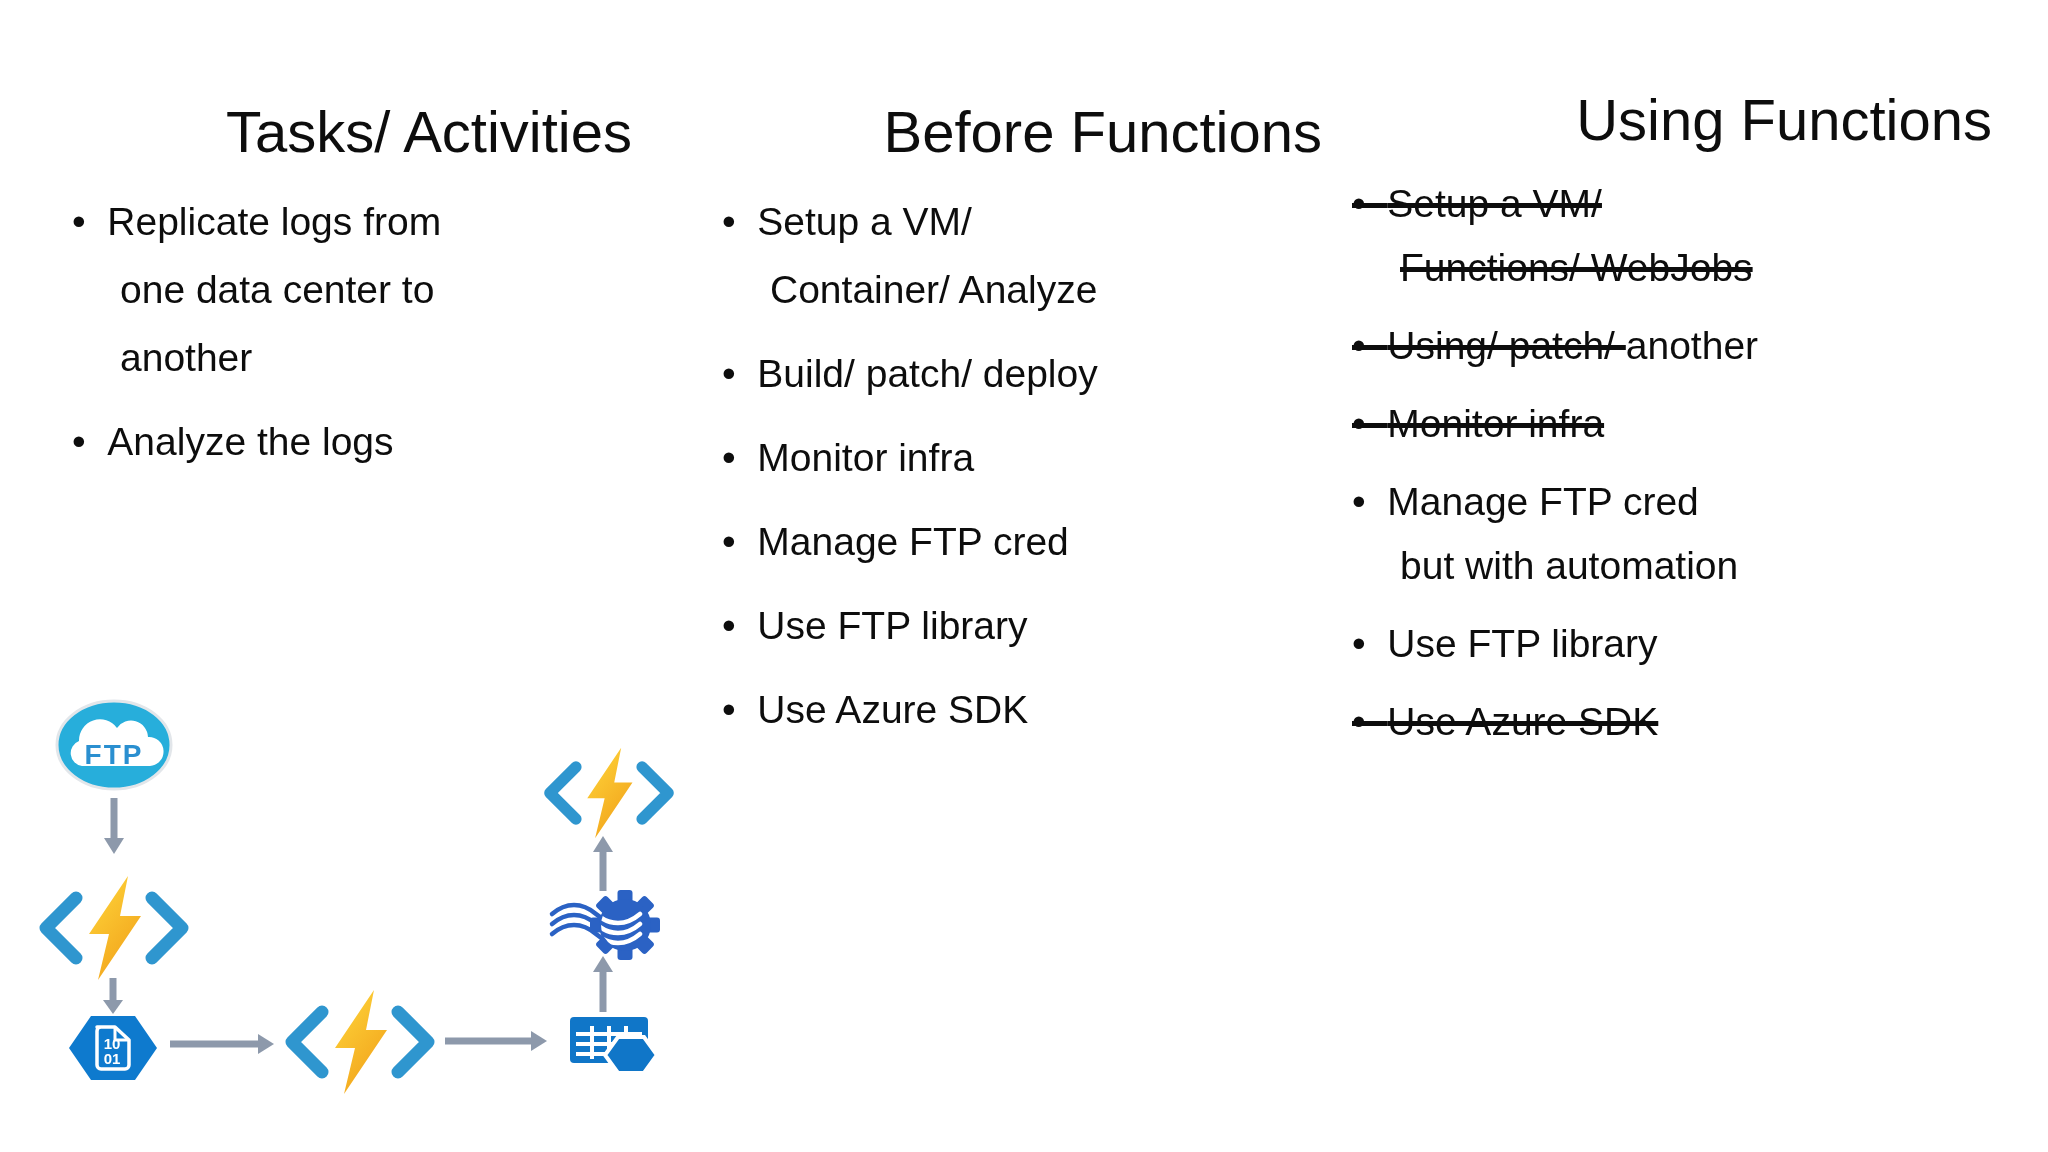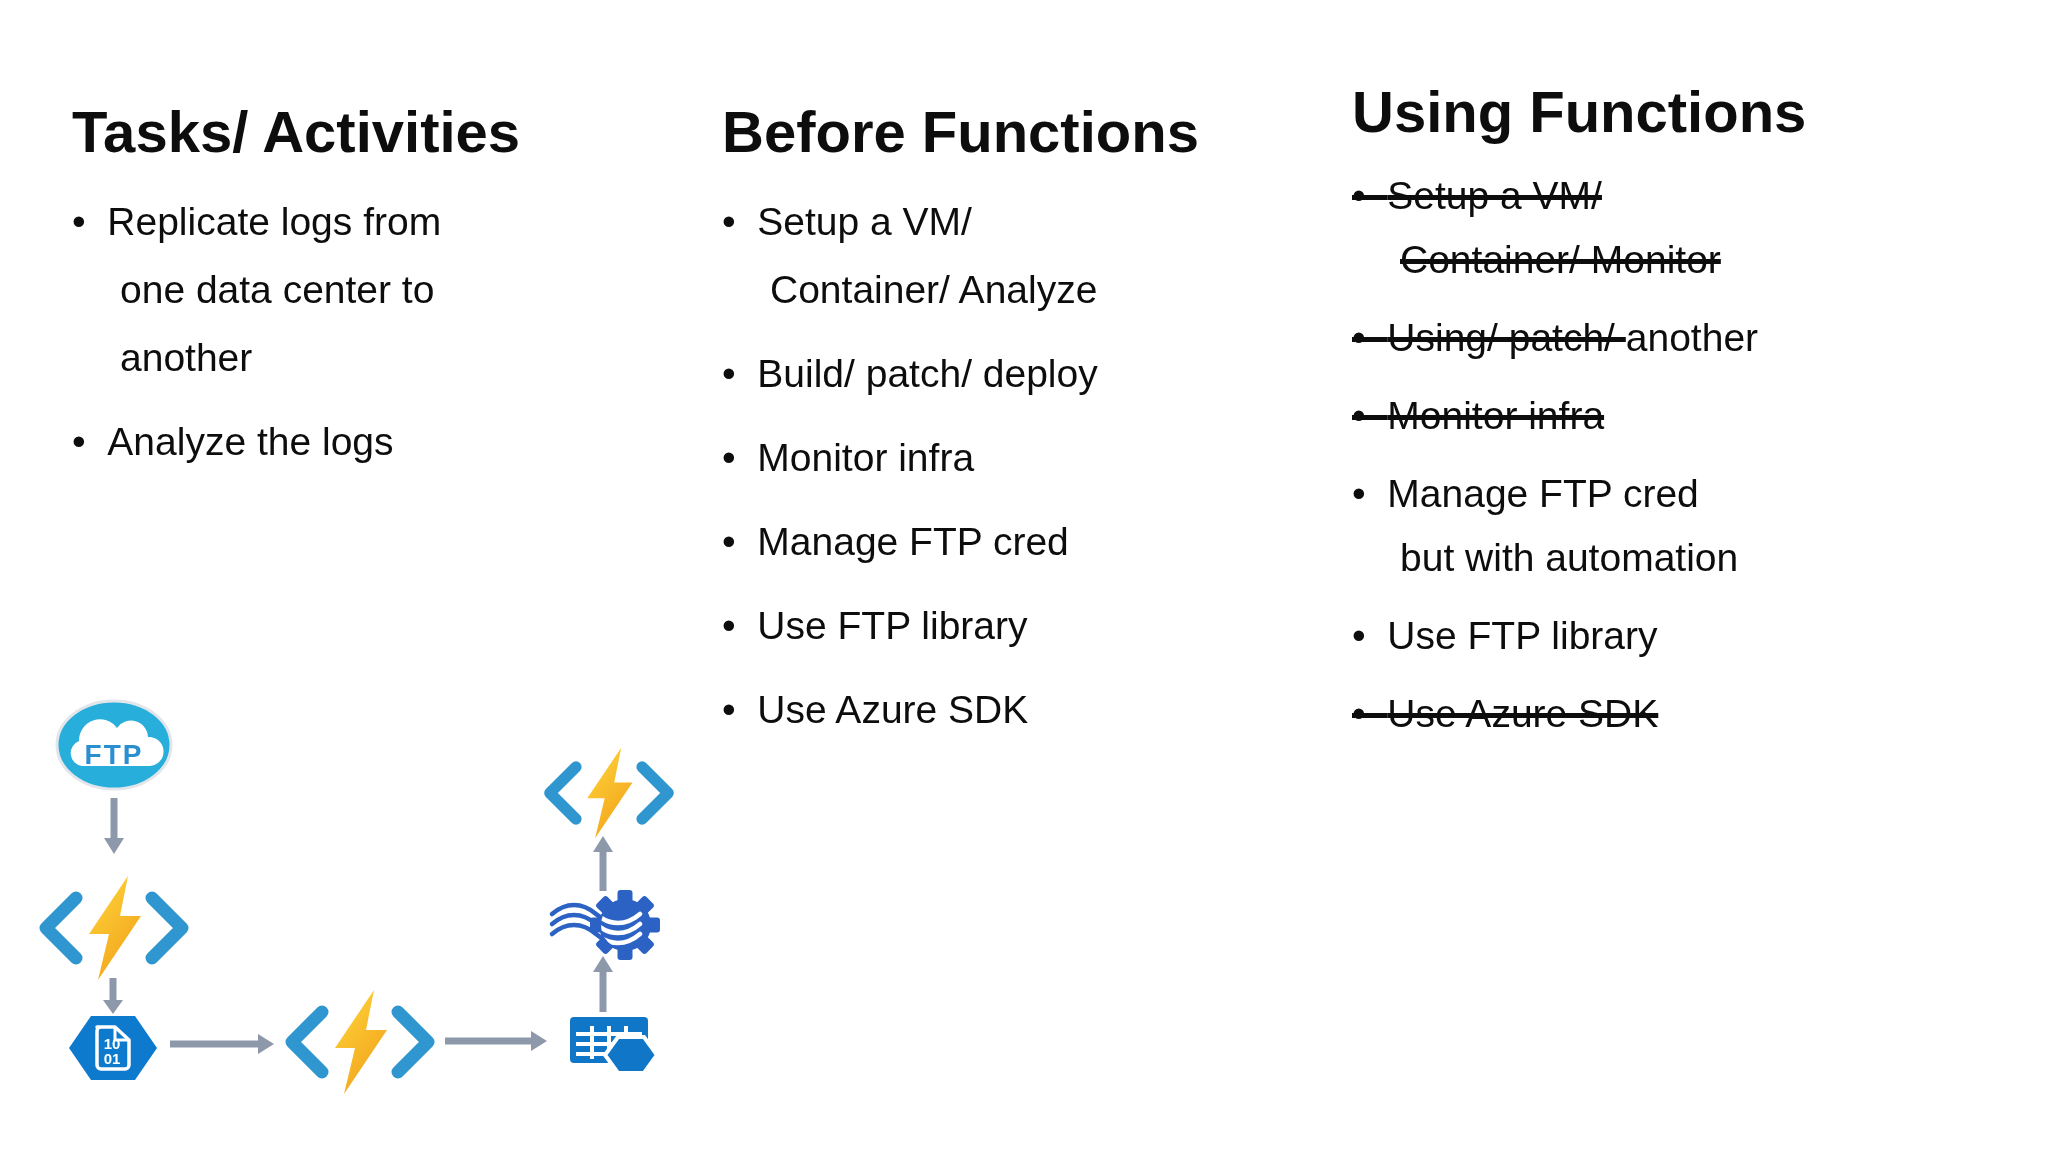--- a/index.html
+++ b/index.html
@@ -10,30 +10,30 @@
   }
   *{box-sizing:border-box;}
   html,body{margin:0;padding:0;}
   body{
     width:2048px;height:1152px;position:relative;overflow:hidden;
     background:var(--bg);color:var(--ink);
     font-family:"Liberation Sans", sans-serif;
   }
   .col{position:absolute;top:100px;}
   .col h2{
-    font-size:58px;line-height:64px;font-weight:700;margin:0 0 24px 0;color:var(--ink);
+    font-size:58px;line-height:64px;font-weight:400;margin:0 0 24px 0;color:var(--ink);text-align:right;
   }
   .col ul{list-style:none;margin:0;padding:0;}
   .col li{
     display:block;font-size:39px;line-height:68px;margin:0 0 16px 0;
     padding-left:48px;text-indent:-48px;white-space:pre-line;
   }
   #col-tasks{left:72px;width:560px;}
   #col-before{left:722px;width:600px;}
-  #col-using{left:1352px;width:640px;top:80px;}
+  #col-using{left:1352px;width:640px;top:88px;}
   #col-using h2{margin-bottom:20px;}
   #col-using li{line-height:64px;margin-bottom:14px;}
   .struck{
     text-decoration-line:line-through;
     text-decoration-thickness:5px;
     text-decoration-color:var(--ink);
   }
   #diagram{position:absolute;left:0;top:680px;width:700px;height:472px;}
   .bracket{fill:none;stroke:var(--bracket);stroke-width:13;stroke-linecap:round;stroke-linejoin:round;}
   .arrow-shaft{stroke:var(--arrow);stroke-width:7;}
@@ -66,21 +66,21 @@
         <li><span>•&nbsp;&nbsp;</span><span>Manage FTP cred</span></li>
         <li><span>•&nbsp;&nbsp;</span><span>Use FTP library</span></li>
         <li><span>•&nbsp;&nbsp;</span><span>Use Azure SDK</span></li>
       </ul>
   </div>
 
   <div class="col" id="col-using">
     <h2>Using Functions</h2>
     <ul>
         <li><span class="struck">•&nbsp;&nbsp;</span><span class="struck">Setup a VM/
-Container/ Monitor</span></li>
+Functions/ WebJobs</span></li>
         <li><span class="struck">•&nbsp;&nbsp;</span><span class="struck">Using/ patch/ </span><span>another</span></li>
         <li><span class="struck">•&nbsp;&nbsp;</span><span class="struck">Monitor infra</span></li>
         <li><span>•&nbsp;&nbsp;</span><span>Manage FTP cred
 but with automation</span></li>
         <li><span>•&nbsp;&nbsp;</span><span>Use FTP library</span></li>
         <li><span class="struck">•&nbsp;&nbsp;</span><span class="struck">Use Azure SDK</span></li>
       </ul>
   </div>
 
   <svg id="diagram" viewBox="0 0 700 472" aria-hidden="true">

